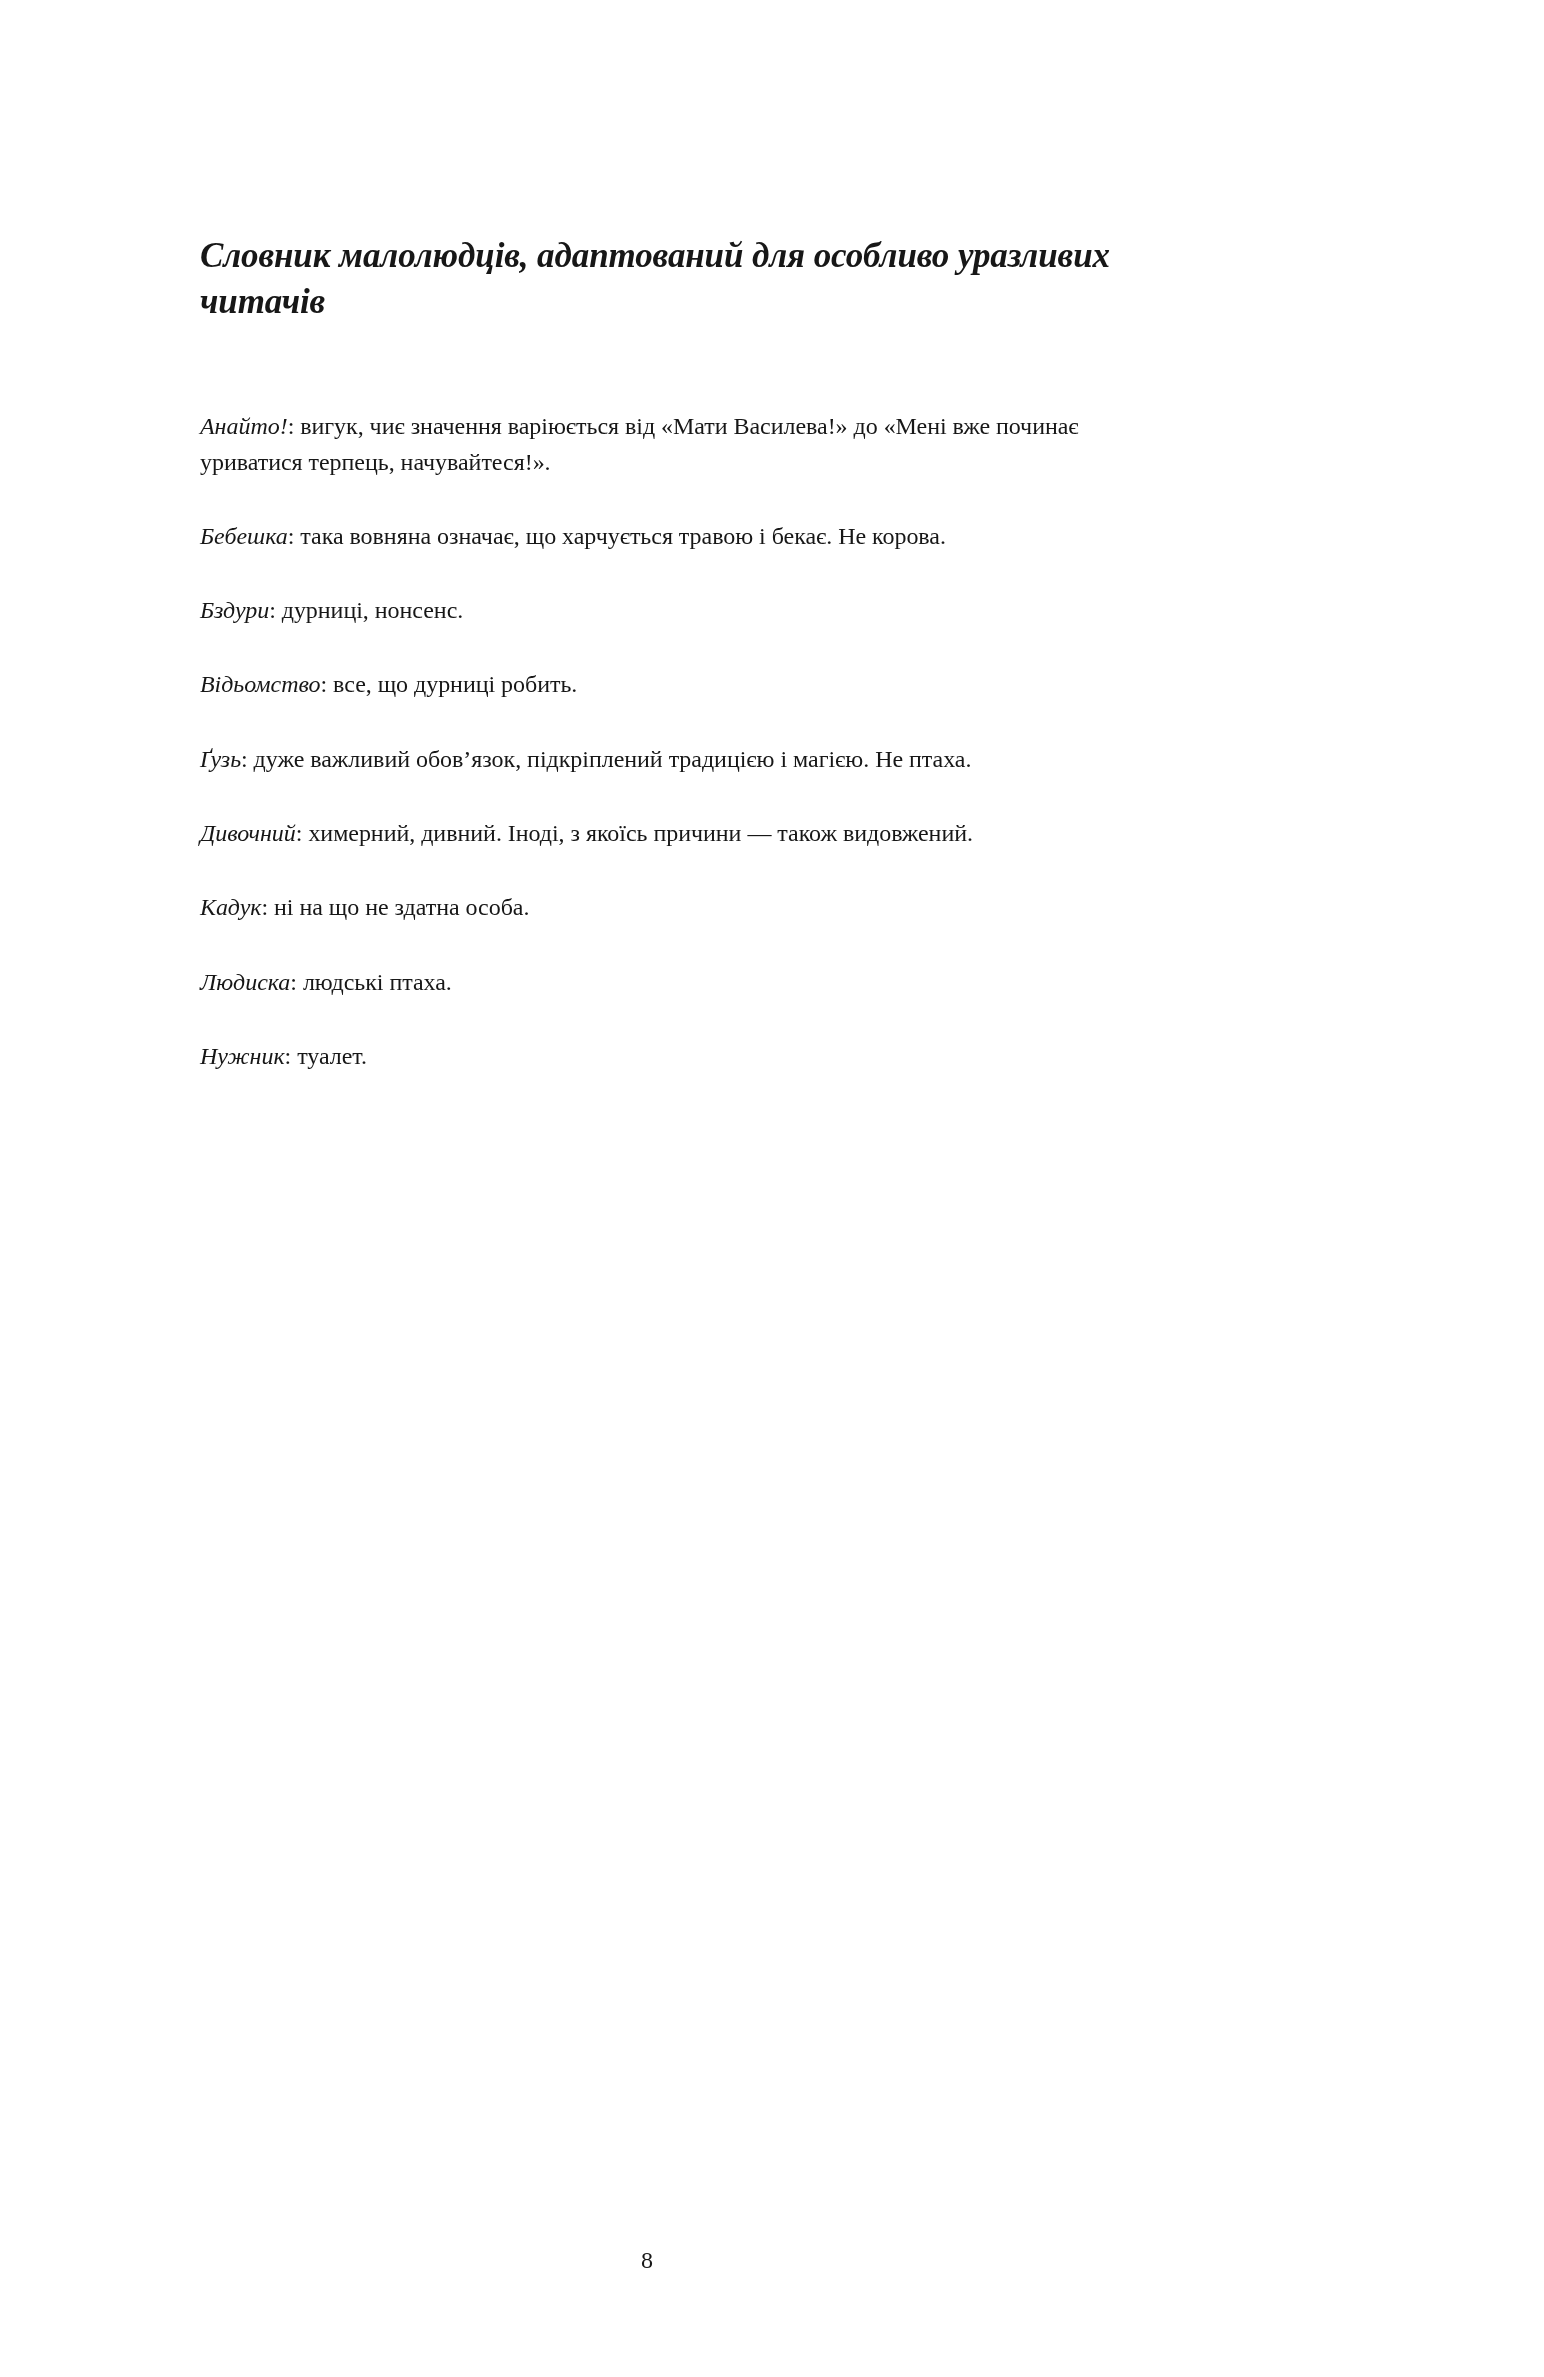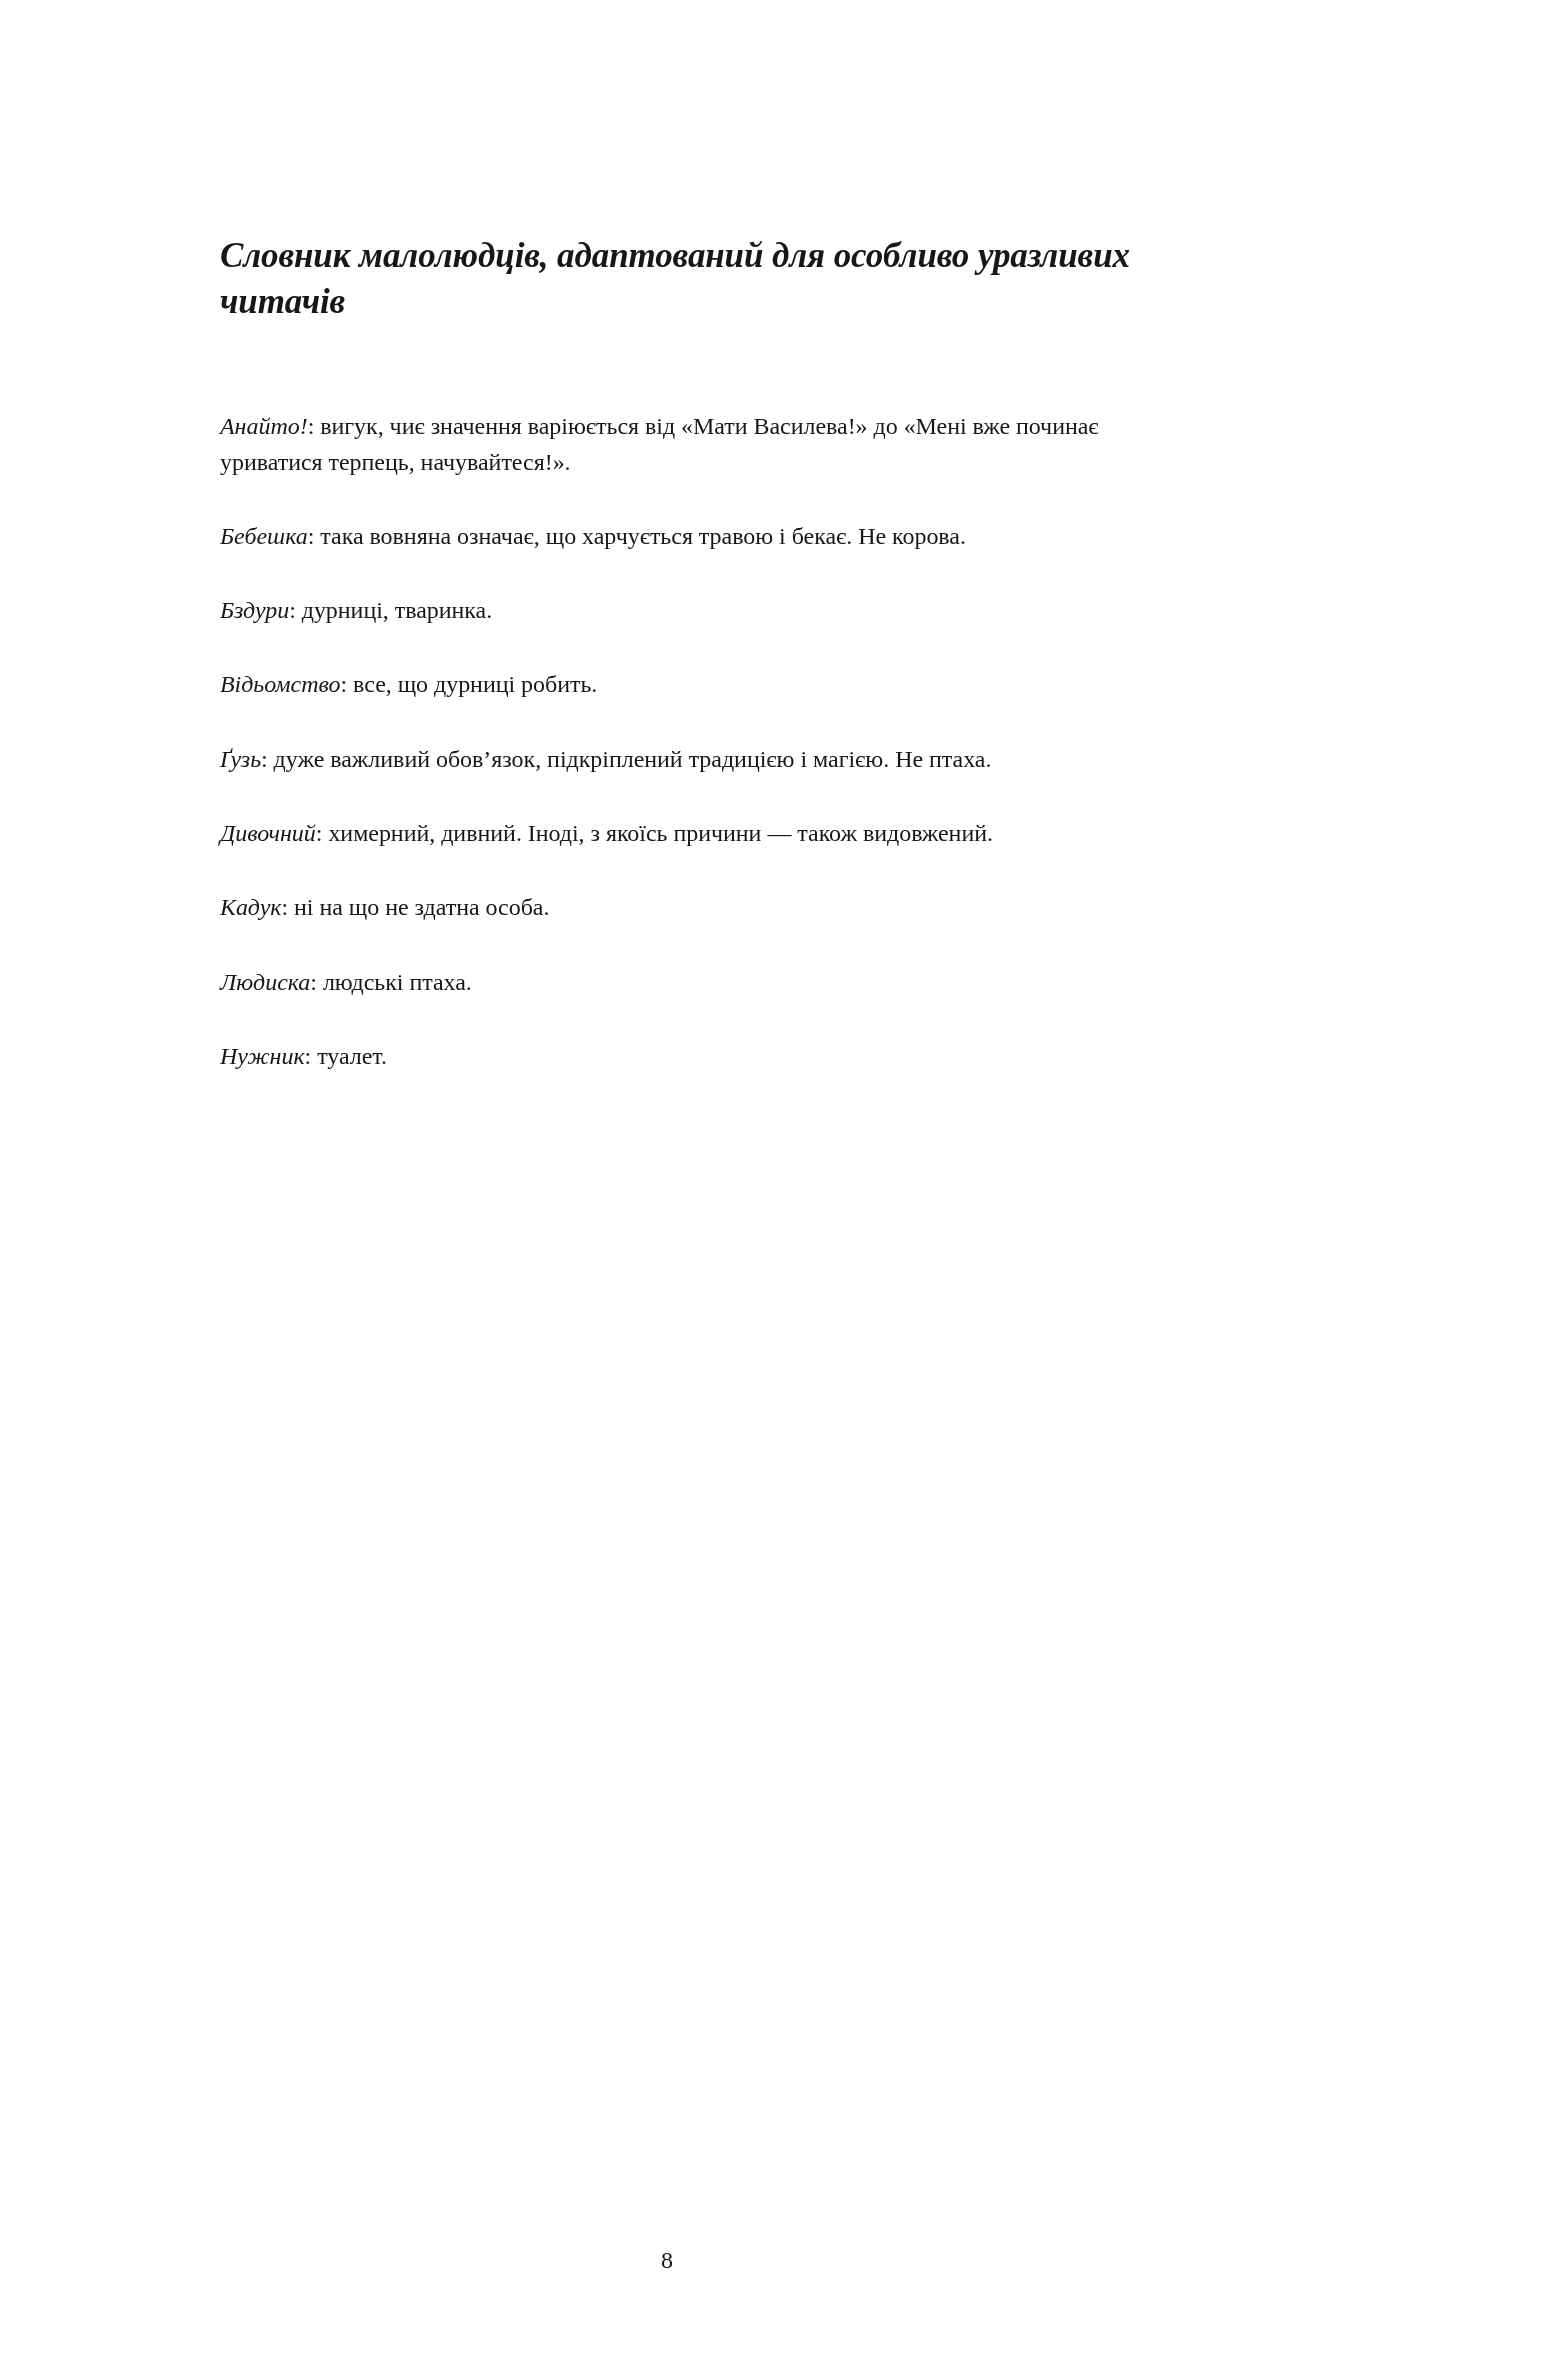--- a/index.html
+++ b/index.html
@@ -14,21 +14,20 @@
     color: #171717;
     position: relative;
     overflow: hidden;
   }
   .page {
     box-sizing: border-box;
     width: 1294px;
     height: 2377px;
     padding: 233px 145px 0 200px;
     position: relative;
-    margin-left: 20px;
   }
   .page-heading {
     font-family: "Liberation Serif", serif;
     font-weight: bold;
     font-style: italic;
     font-size: 35px;
     line-height: 1.32;
     letter-spacing: -0.1px;
     margin: 0 0 84px 0;
     max-width: 1191px;
@@ -68,21 +67,21 @@
 
     <p class="entry">
       <span class="term">Анайто!</span><span class="def">: вигук, чиє значення варіюється від «Мати Василева!» до «Мені вже починає уриватися терпець, начувайтеся!».</span>
     </p>
 
     <p class="entry">
       <span class="term">Бебешка</span><span class="def">: така вовняна означає, що харчується травою і бекає. Не корова.</span>
     </p>
 
     <p class="entry">
-      <span class="term">Бздури</span><span class="def">: дурниці, тваринка.</span>
+      <span class="term">Бздури</span><span class="def">: дурниці, нонсенс.</span>
     </p>
 
     <p class="entry">
       <span class="term">Відьомство</span><span class="def">: все, що дурниці робить.</span>
     </p>
 
     <p class="entry">
       <span class="term">Ґузь</span><span class="def">: дуже важливий обов’язок, підкріплений традицією і магією. Не птаха.</span>
     </p>
 

